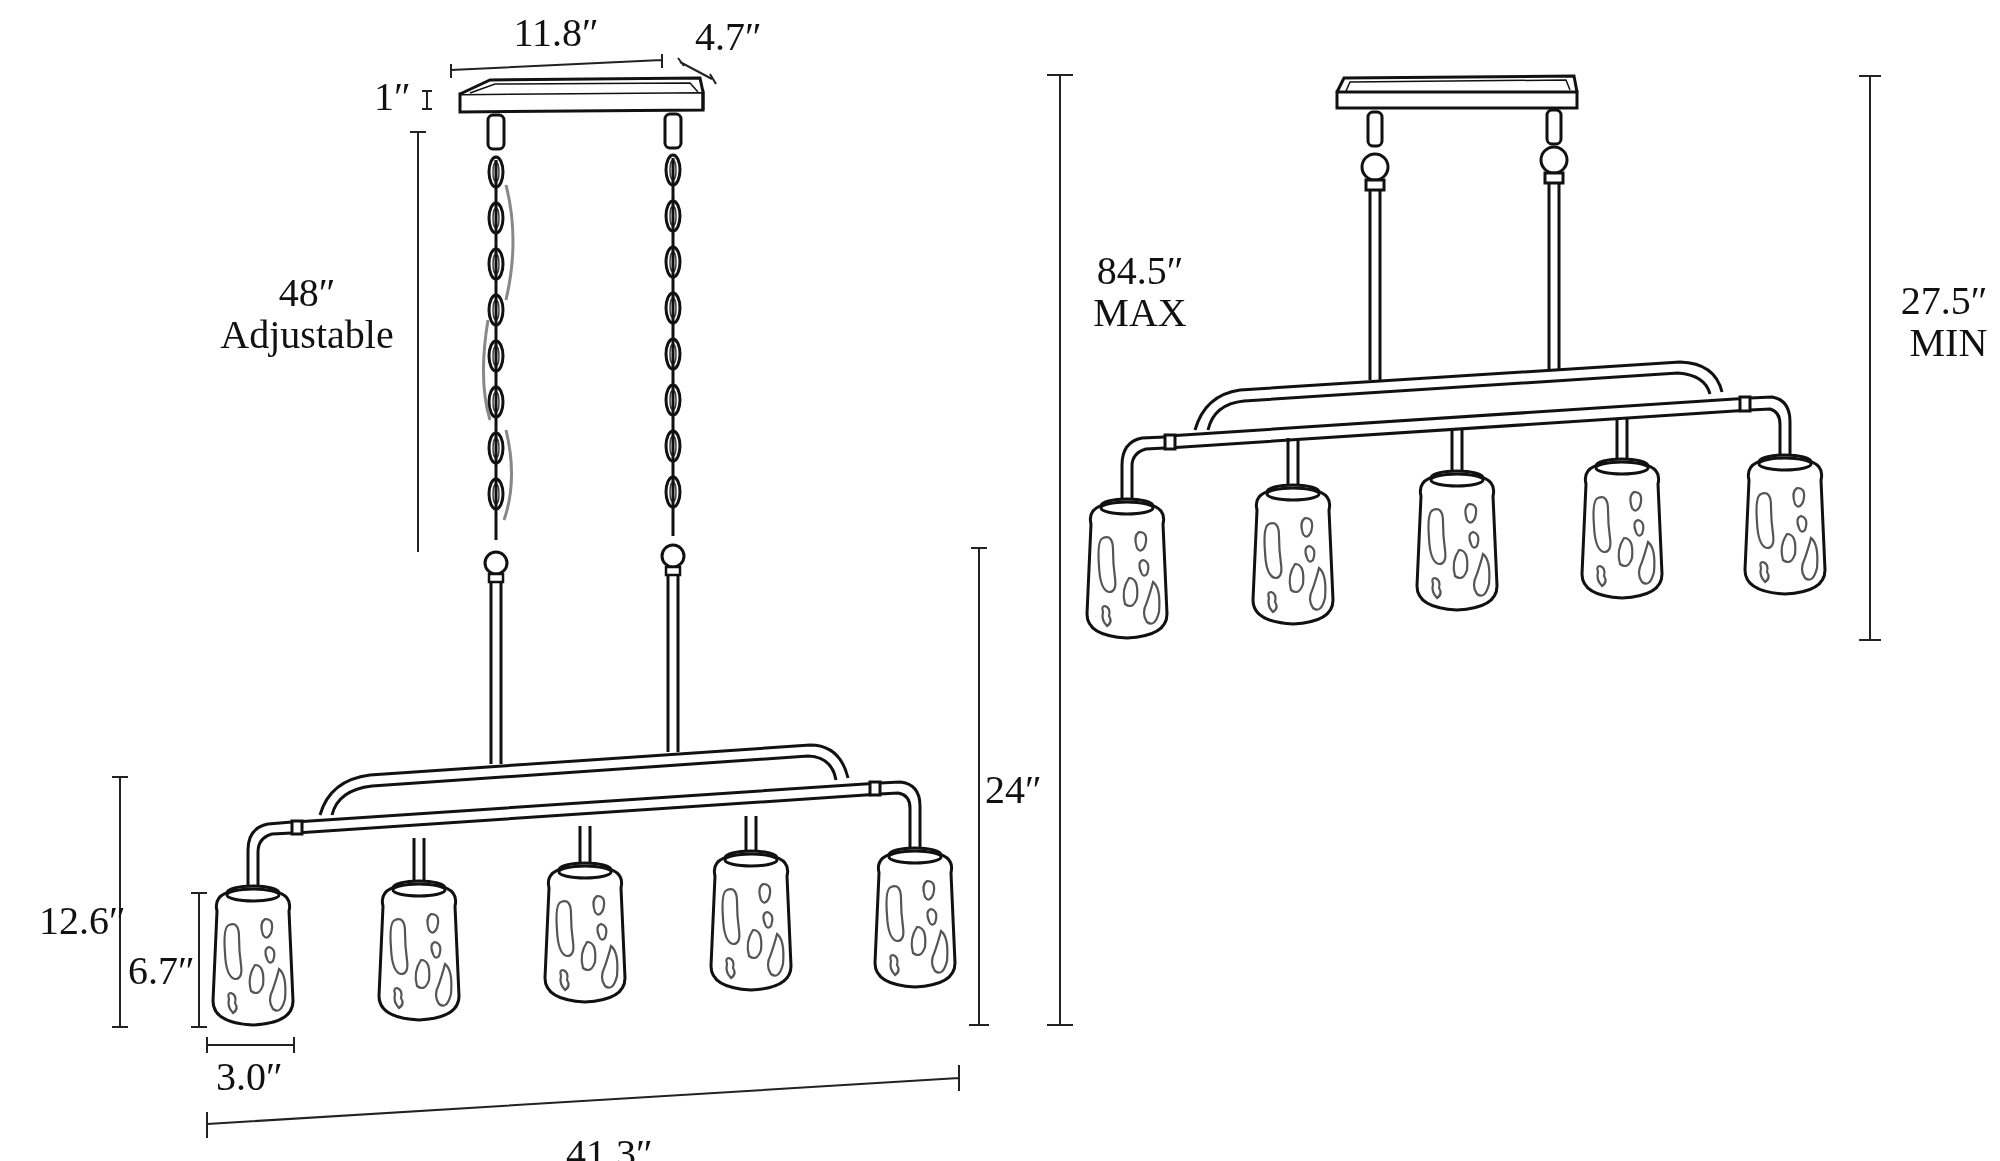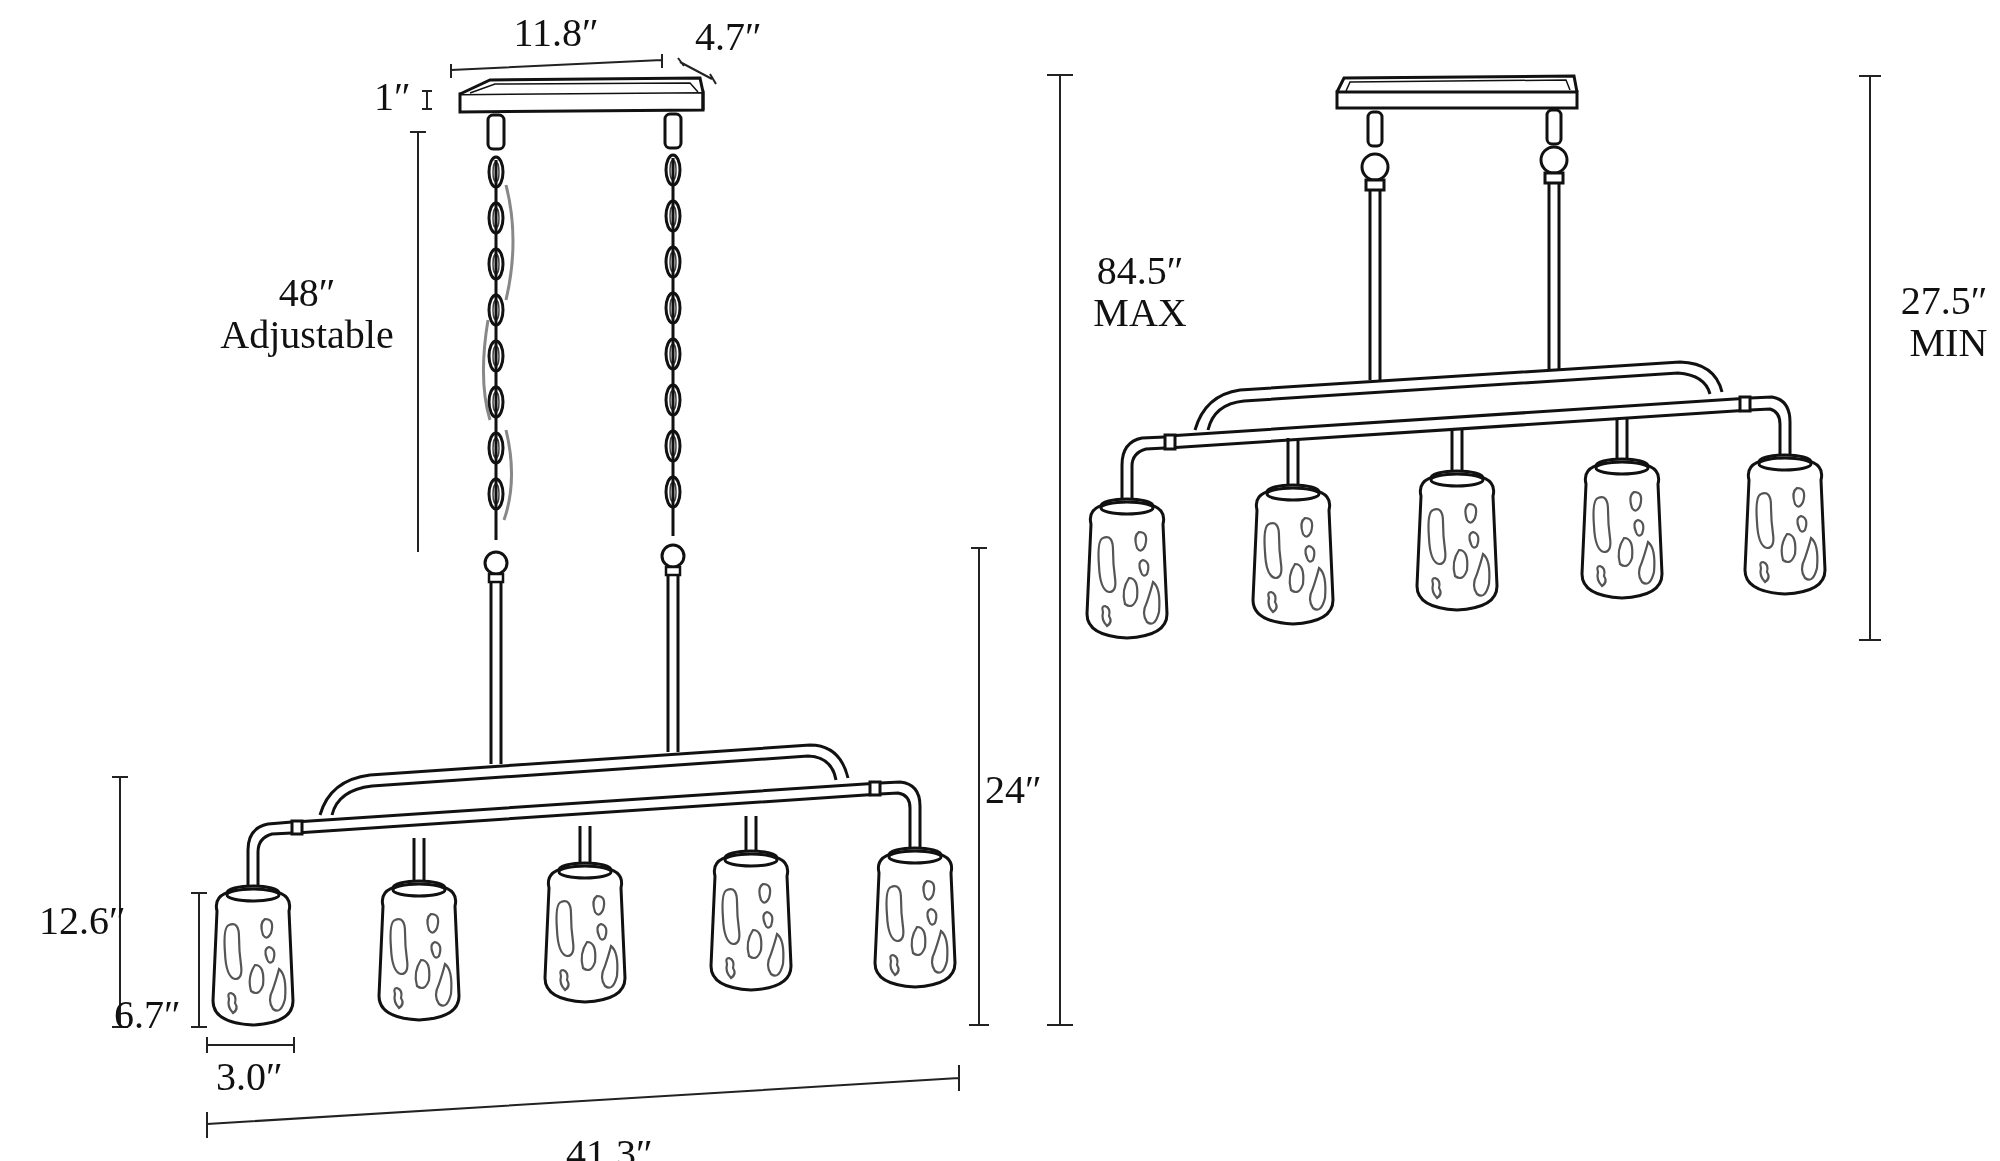--- a/index.html
+++ b/index.html
@@ -193,16 +193,16 @@
     <span class="stack">84.5″</span>
     <span class="stack">MAX</span>
   </div>
 
   <div class="label center" style="left:1944px; top:280px;text-align:right;">
     <span class="stack">27.5″</span>
     <span class="stack">MIN</span>
   </div>
 
   <div class="label" style="left:24px; top:900px;margin-left:15px;">12.6″</div>
-  <div class="label" style="left:114px; top:950px;margin-top:44px;">6.7″</div>
+  <div class="label" style="left:128px; top:950px;">6.7″</div>
   <div class="label" style="left:216px; top:1056px;">3.0″</div>
   <div class="label" style="left:566px; top:1110px;margin-top:23px;">41.3″</div>
 </div>
 
 </body></html>

